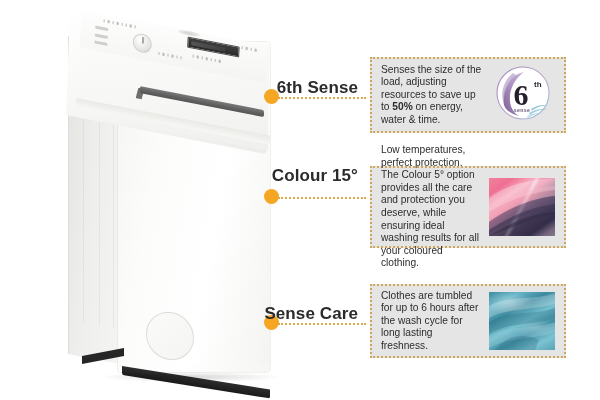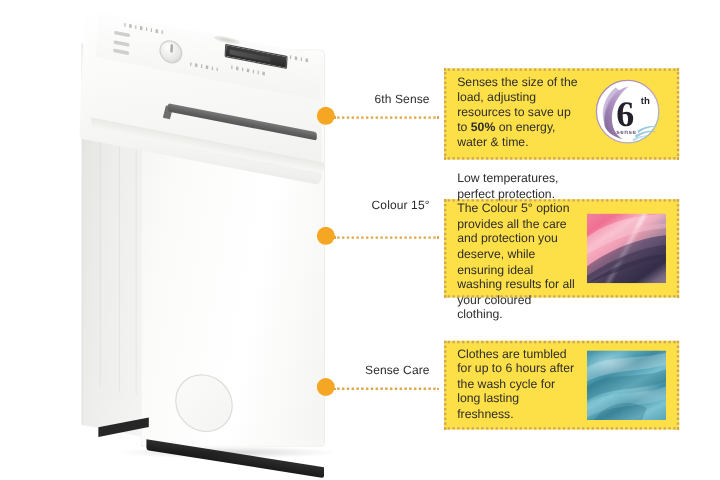--- a/index.html
+++ b/index.html
@@ -148,29 +148,29 @@
   
   .dot {
     position:absolute; width:15px; height:15px; border-radius:50%;
     background:#f5a623;
   }
   .dotline {
     position:absolute; height:0; border-top:2px dotted #e0a948;
   }
   .label {
     position:absolute; text-align:right;
-    font-size:10px; font-weight:normal; color:#2b2b2b;
+    font-size:17px; font-weight:bold; color:#2b2b2b;
     letter-spacing:.1px; white-space:nowrap;
   }
 
   
   .callout {
     position:absolute;
     border:2px dotted #cfa75a;
-    background:#fde047;
+    background:#e5e5e5;
     display:flex; align-items:center;
     padding:8px 9px;
     gap:8px;
   }
   .callout p {
     font-size:10.2px; line-height:12.6px; color:#2c2c2c;
     flex:1;
   }
   .callout p b { font-weight:bold; }
   .thumb { flex:none; }

